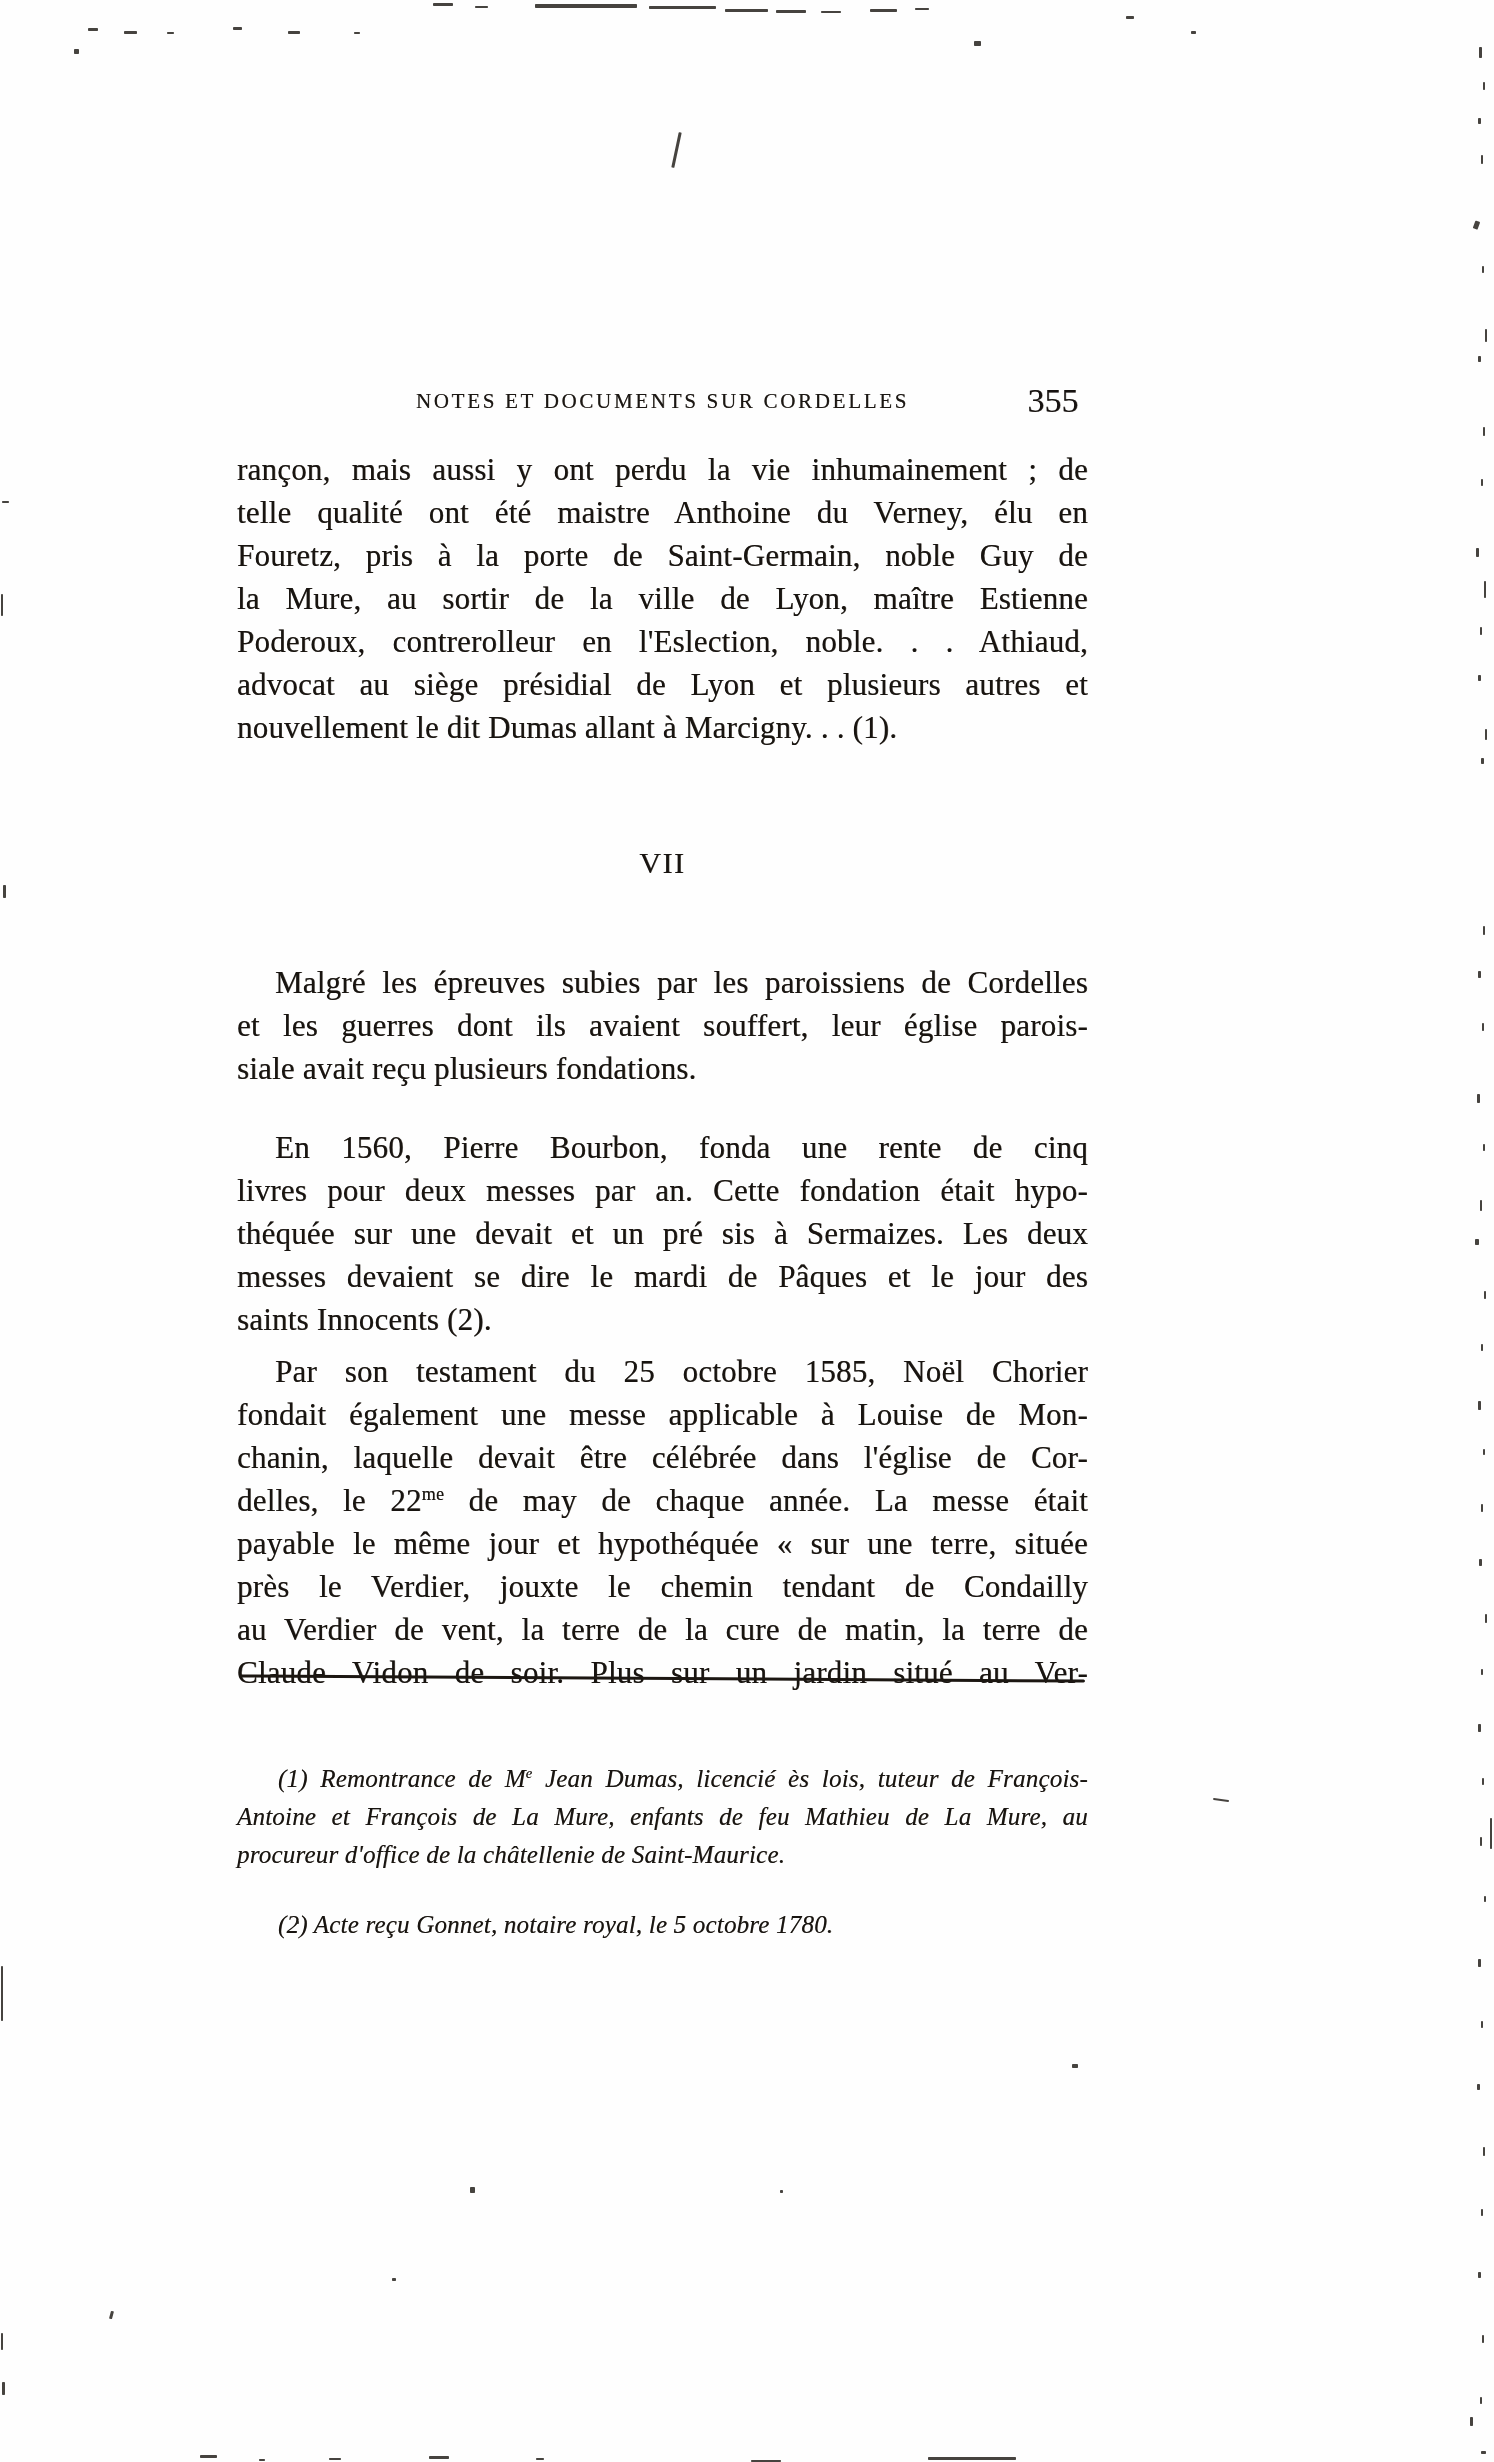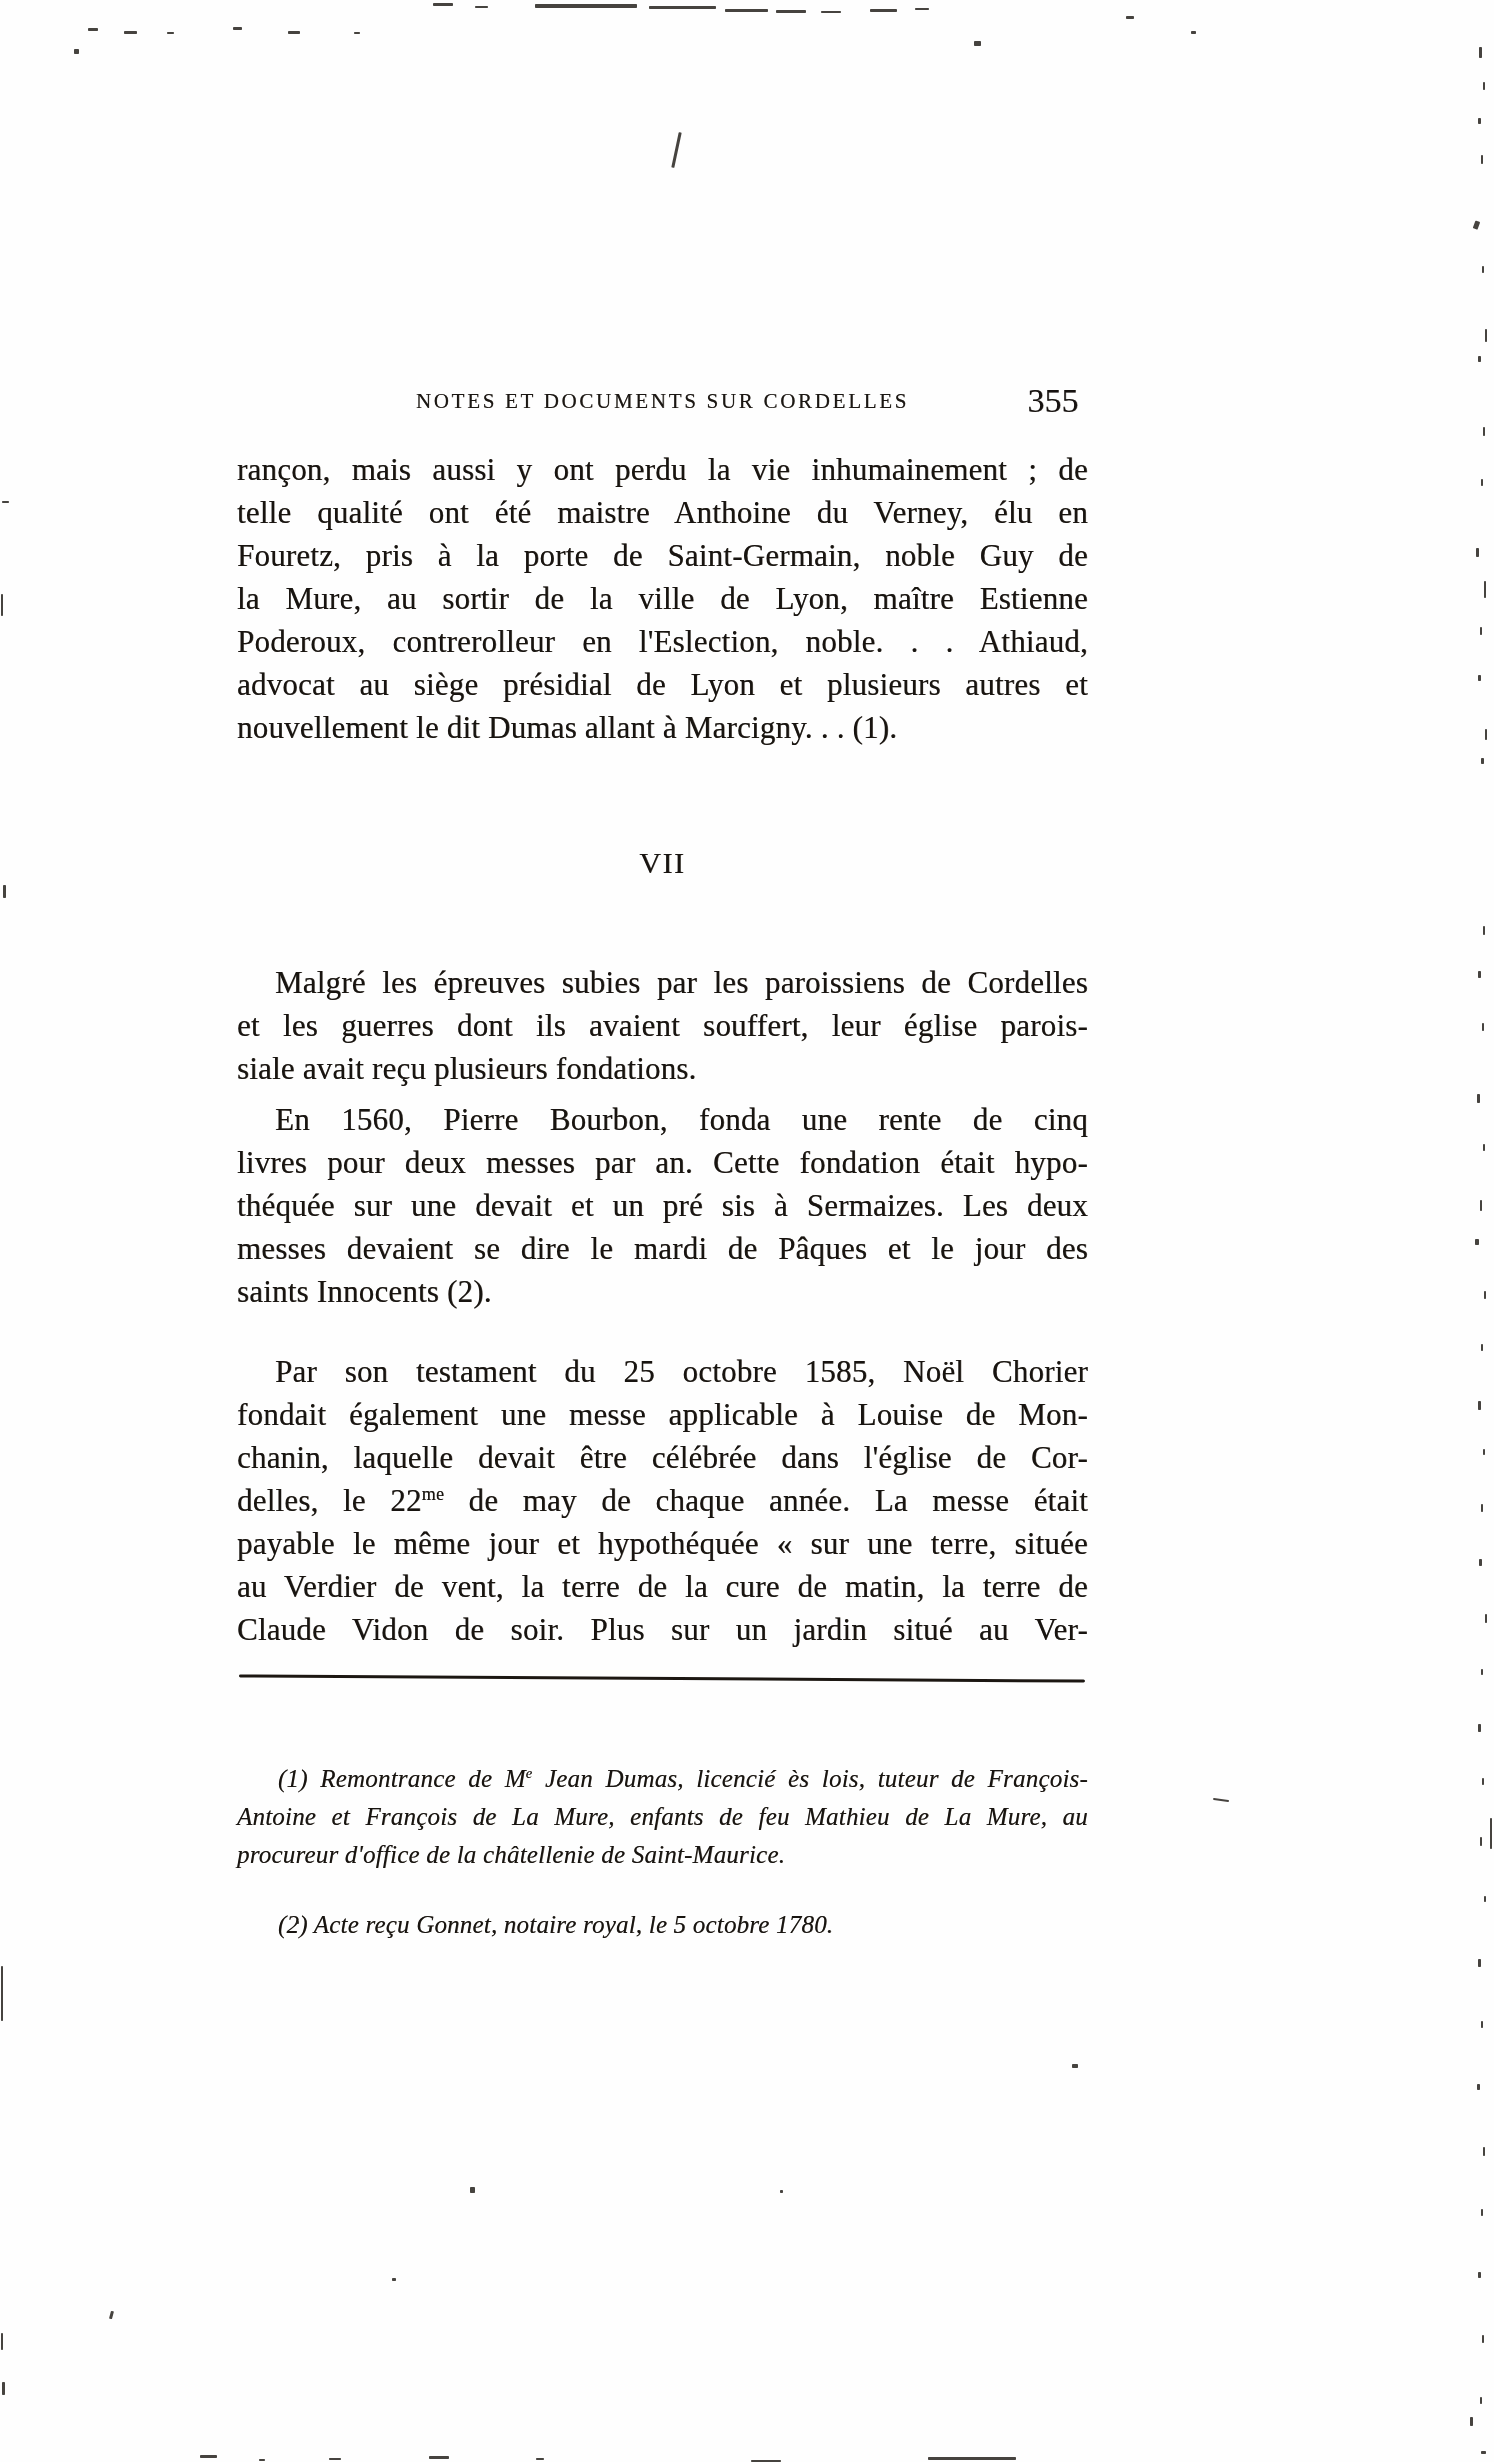--- a/index.html
+++ b/index.html
@@ -69,36 +69,37 @@
   </div>
 
   <div class="col vii">VII</div>
 
   <div class="col" style="top:929px">
     <div class="ln j ind">Malgré les épreuves subies par les paroissiens de Cordelles</div>
     <div class="ln j">et les guerres dont ils avaient souffert, leur église parois-</div>
     <div class="ln">siale avait reçu plusieurs fondations.</div>
   </div>
 
-  <div class="col" style="top:1066px">
+  <div class="col" style="top:1094px">
     <div class="ln j ind">En 1560, Pierre Bourbon, fonda une rente de cinq</div>
     <div class="ln j">livres pour deux messes par an. Cette fondation était hypo-</div>
     <div class="ln j">théquée sur une devait et un pré sis à Sermaizes. Les deux</div>
     <div class="ln j">messes devaient se dire le mardi de Pâques et le jour des</div>
     <div class="ln">saints Innocents (2).</div>
   </div>
 
   <div class="col" style="top:1318px">
     <div class="ln j ind">Par son testament du 25 octobre 1585, Noël Chorier</div>
     <div class="ln j">fondait également une messe applicable à Louise de Mon-</div>
     <div class="ln j">chanin, laquelle devait être célébrée dans l'église de Cor-</div>
     <div class="ln j">
       <span>delles, le 22</span><sup class="ss">me</sup><span> de may de chaque année. La messe était</span>
     </div>
     <div class="ln j">payable le même jour et hypothéquée « sur une terre, située</div>
+    <div class="ln j">près le Verdier, jouxte le chemin tendant de Condailly</div>
     <div class="ln j">au Verdier de vent, la terre de la cure de matin, la terre de</div>
     <div class="ln j">Claude Vidon de soir. Plus sur un jardin situé au Ver-</div>
   </div>
 
   <div class="fnrule"></div>
 
   <div class="col fn" style="top:1728px">
     <div class="ln j ind">
       <span>(1) Remontrance de M</span><sup class="ss">e</sup><span> Jean Dumas, licencié ès lois, tuteur de François-</span>
     </div>

